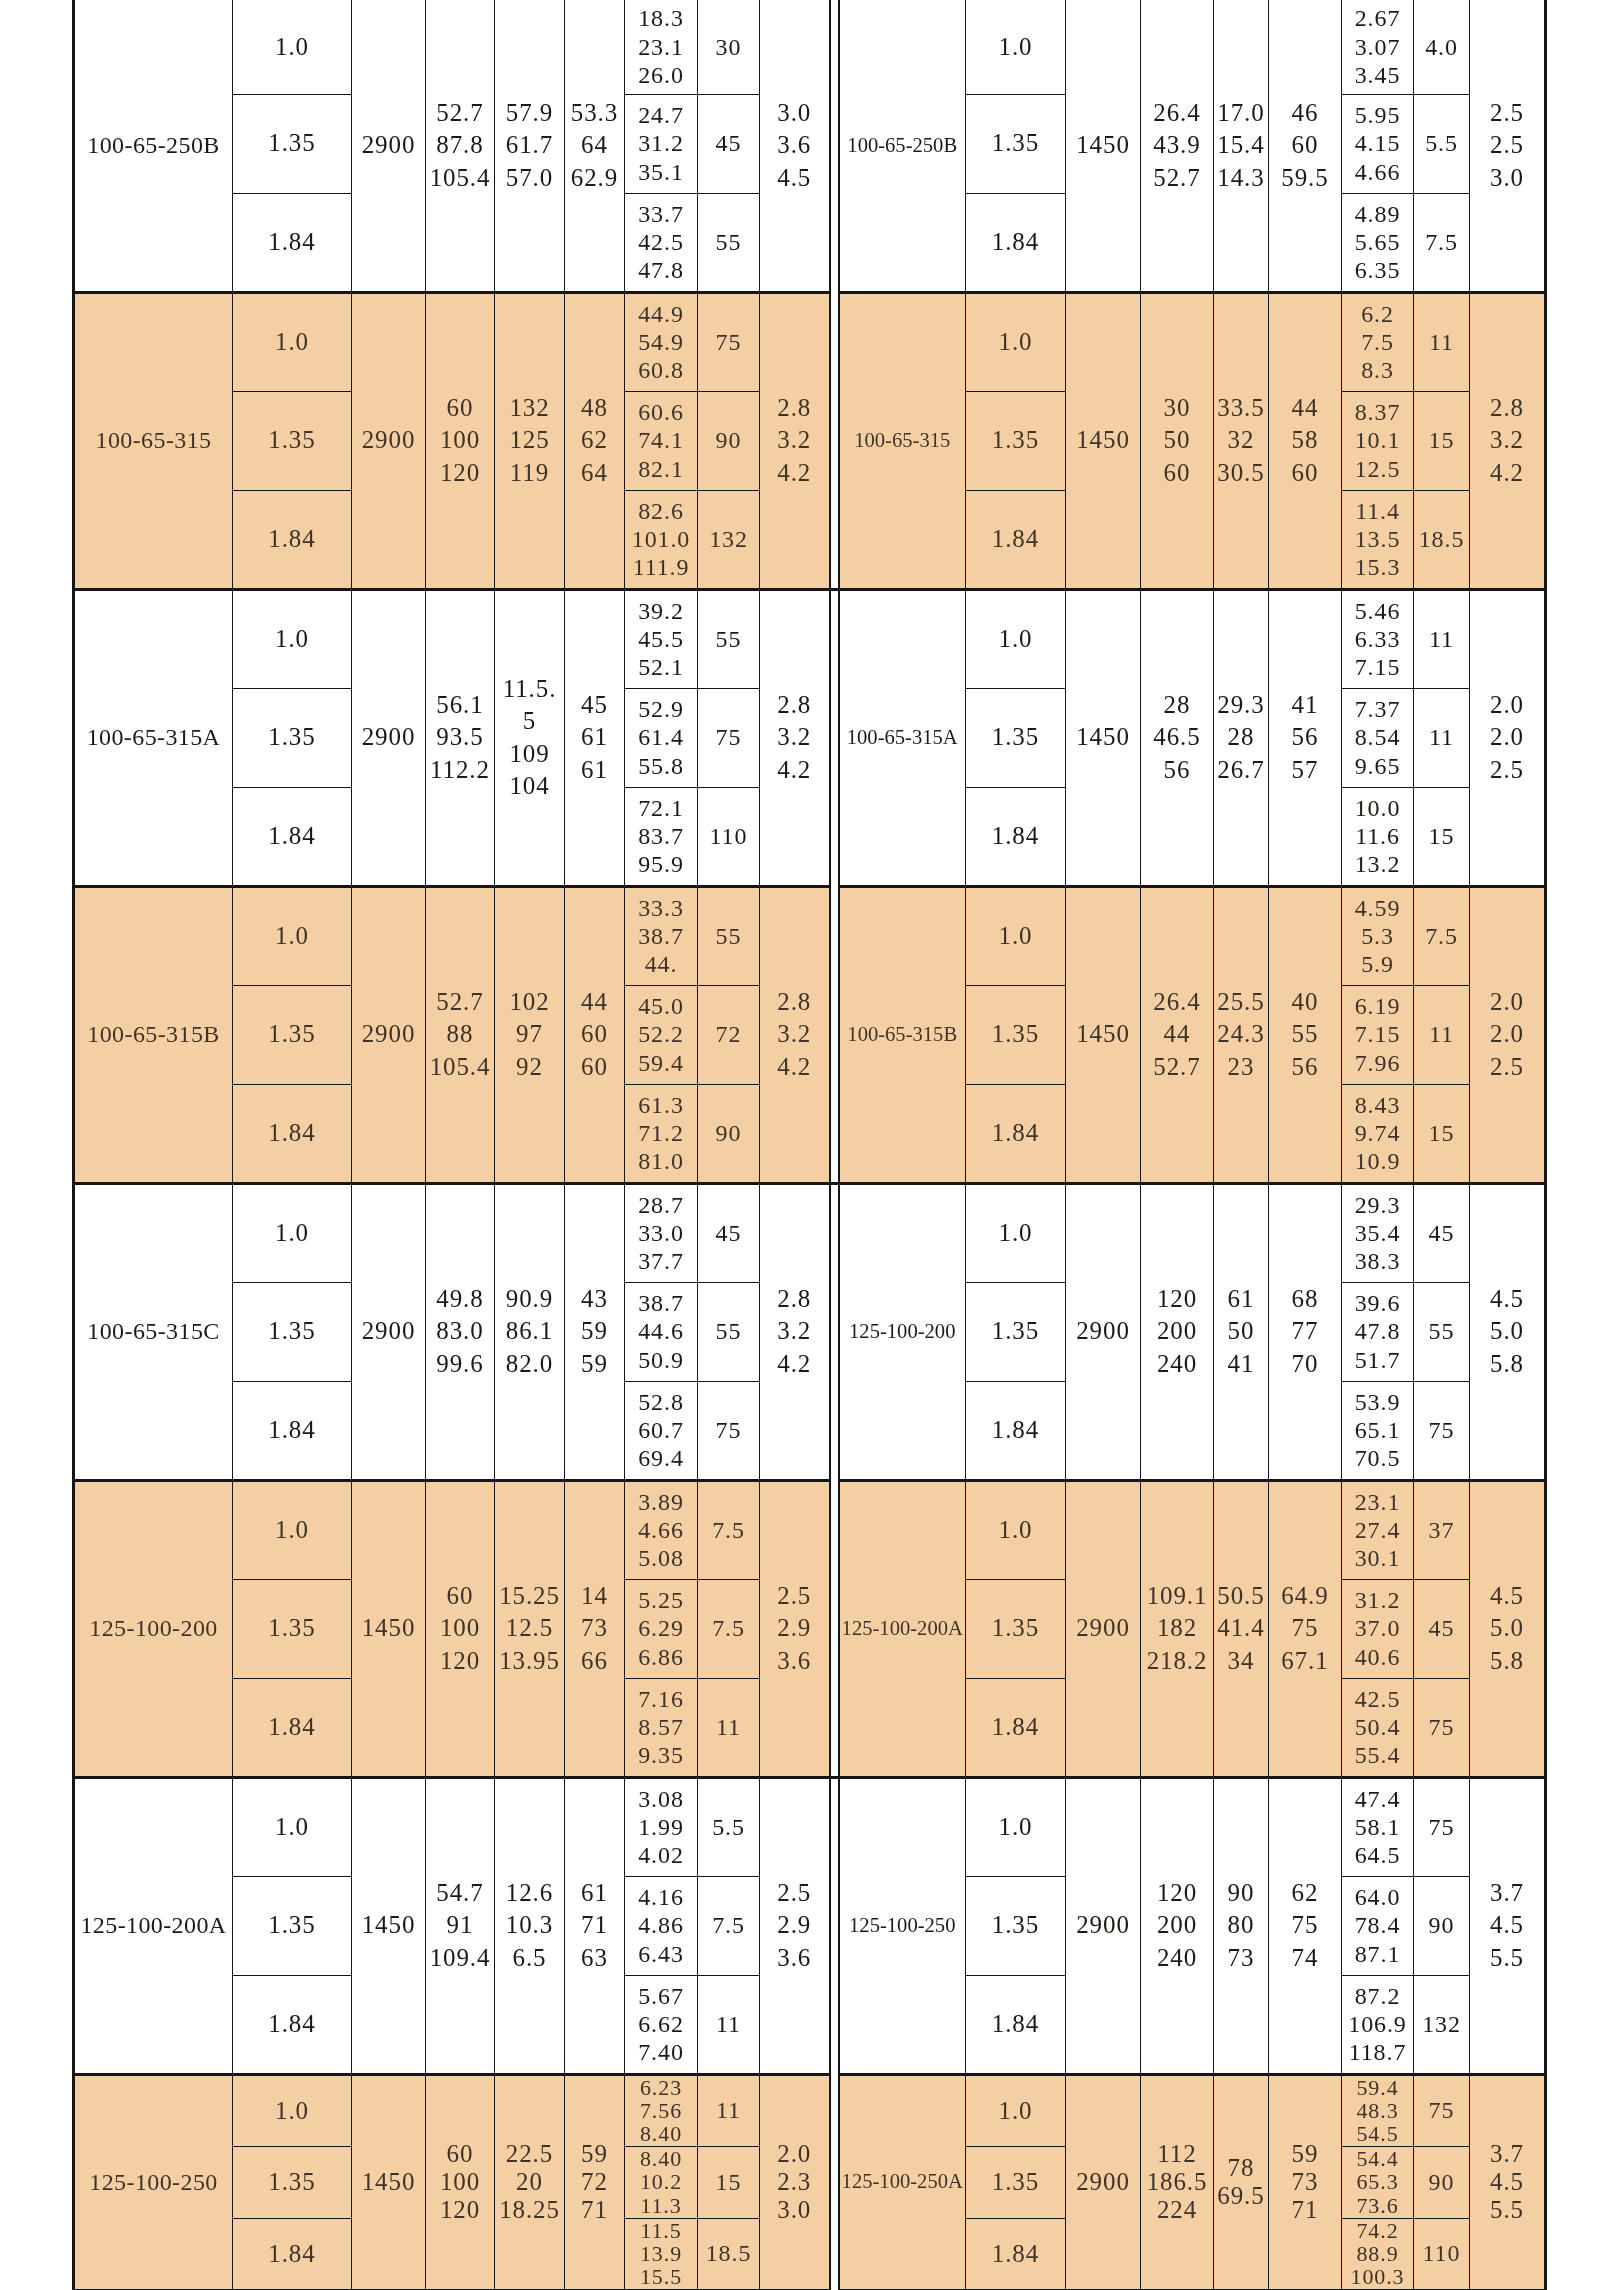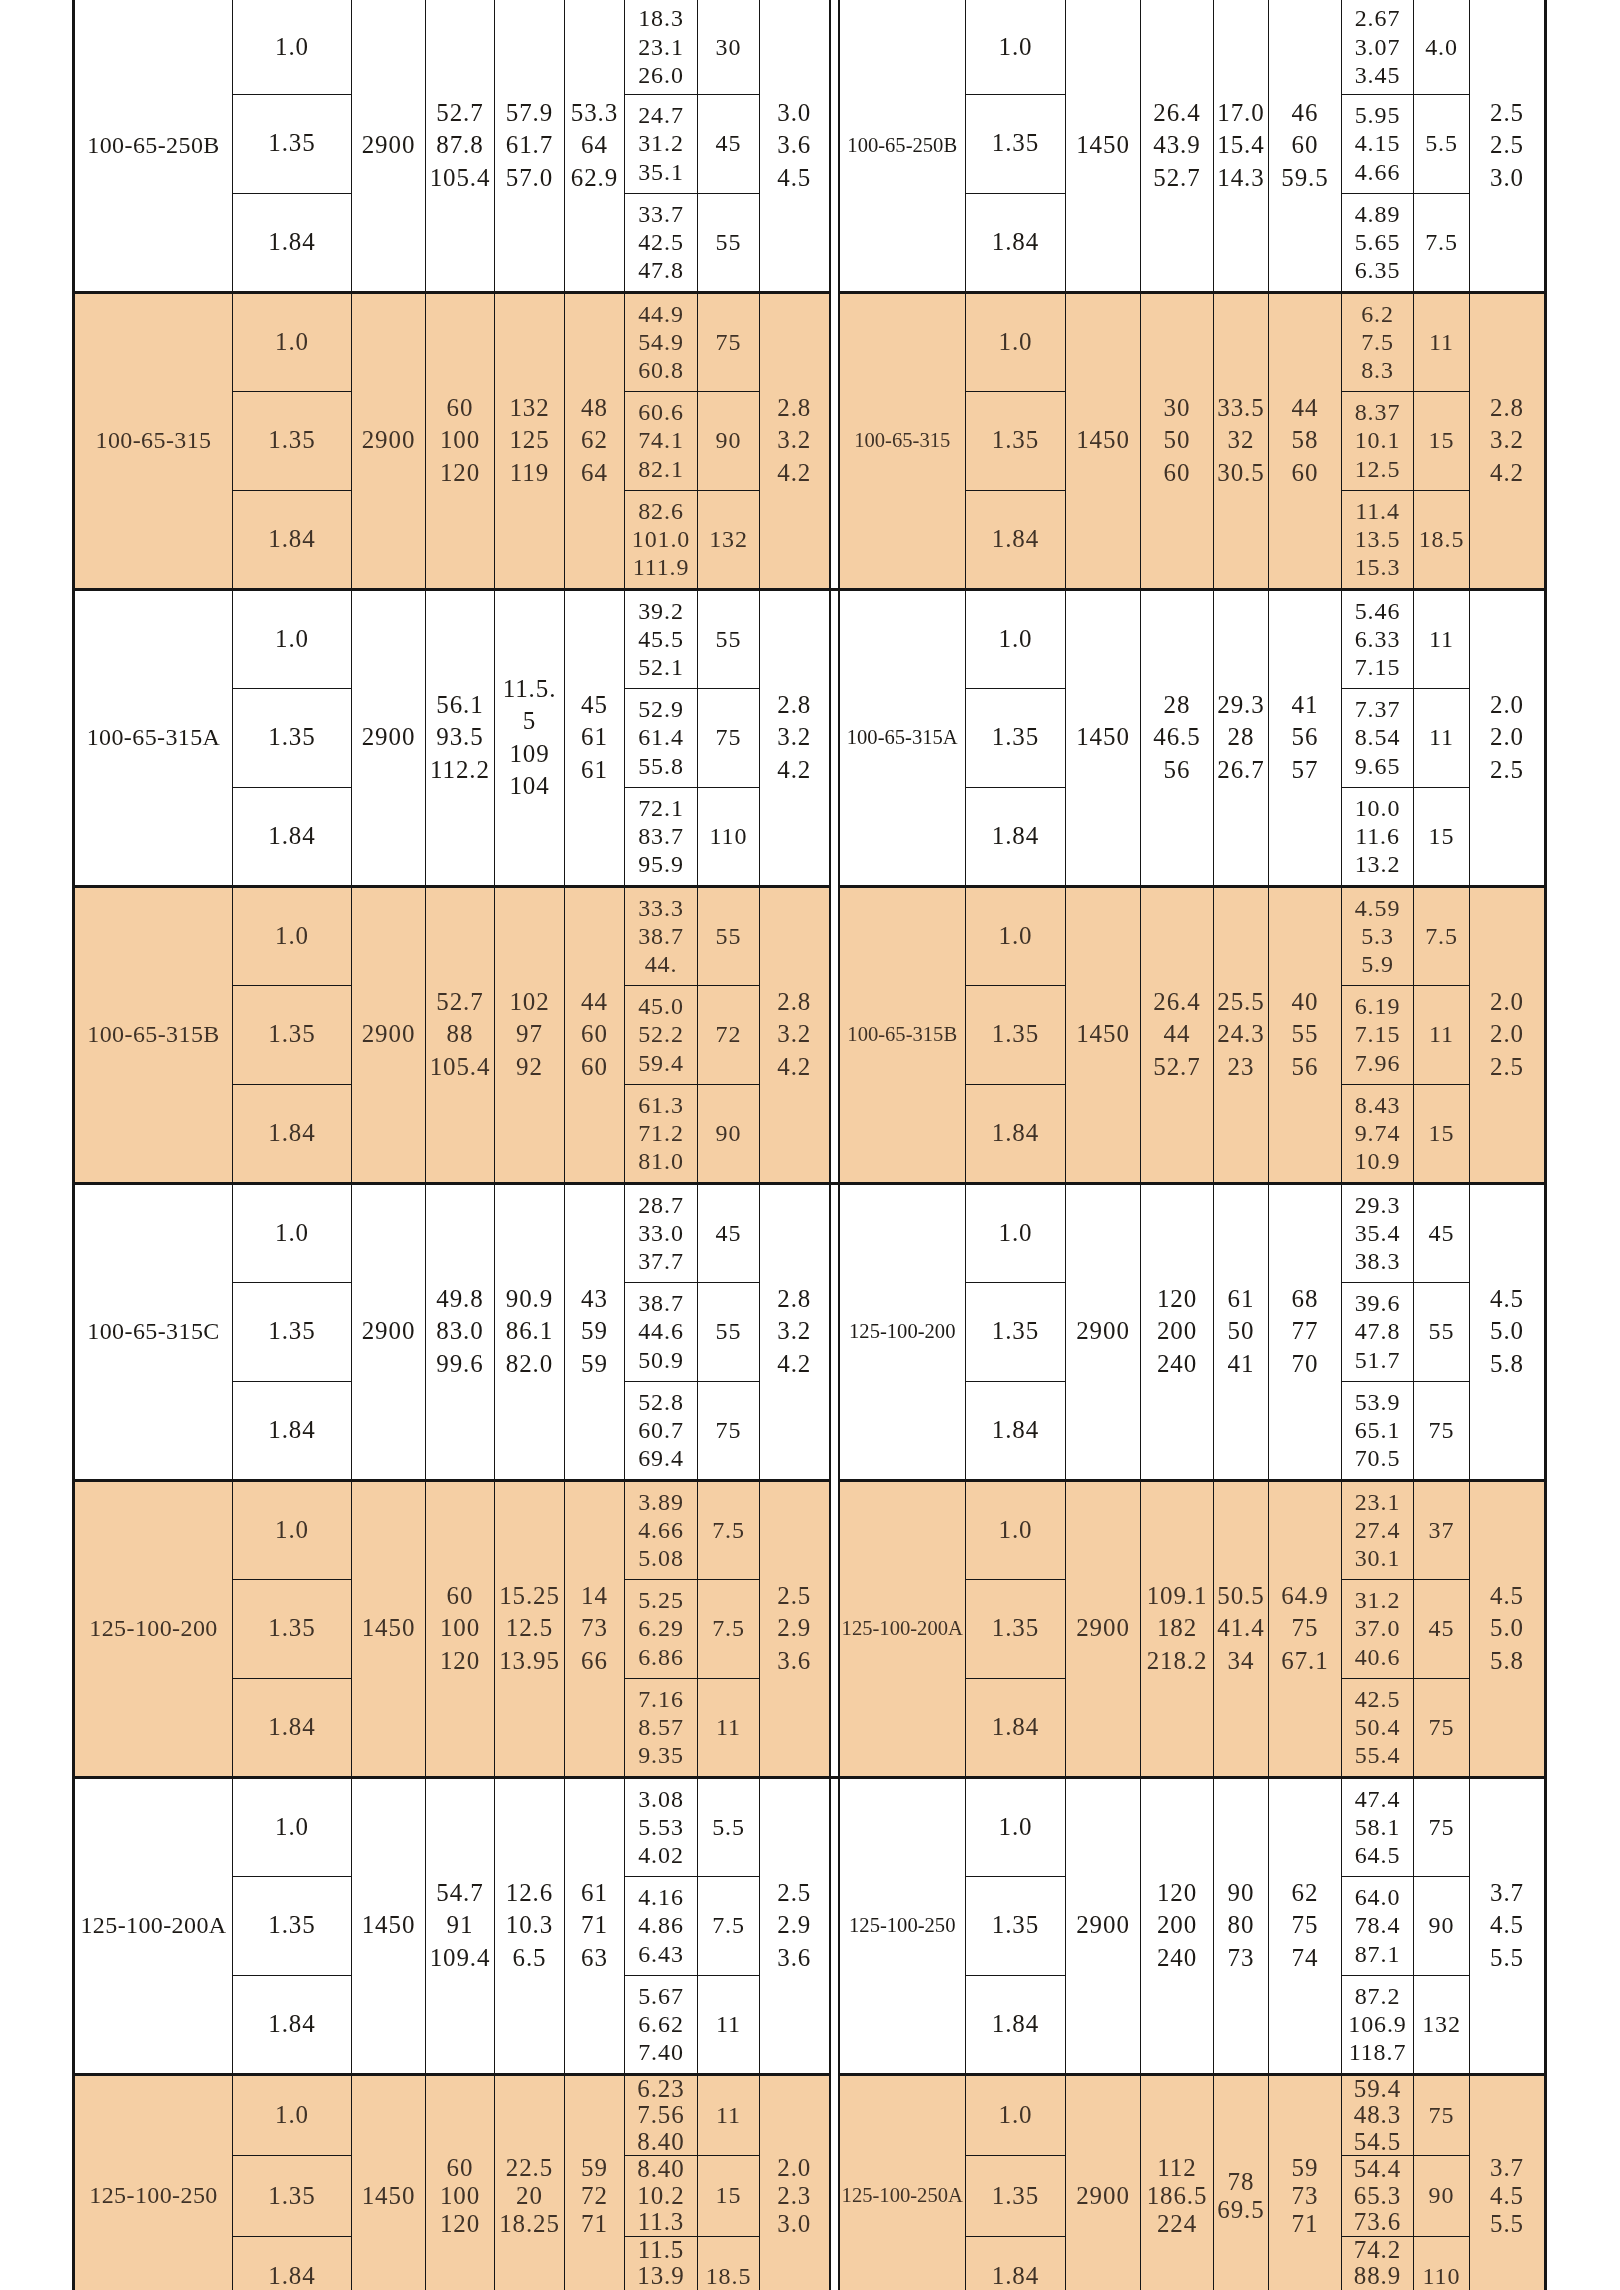--- a/index.html
+++ b/index.html
@@ -8,21 +8,21 @@
   .wrap{padding-left:72px;padding-top:0;}
   table{border-collapse:collapse;table-layout:fixed;width:1473px;}
   td{
     border:1.8px solid #161616;
     text-align:center;vertical-align:middle;
     white-space:pre-line;
     font-size:25px;line-height:1.3;letter-spacing:0.9px;
     color:#1d1a16;padding:0;overflow:hidden;
   }
   .c-power,.c-motor{font-size:24px;line-height:1.18;}
-  tr.h80 .c-power{font-size:25px;line-height:1.06;}
+  tr.h80 .c-power{font-size:22px;line-height:1.06;}
   tr.h80 td{line-height:1.12;}
   .c-model{font-size:24px;letter-spacing:0.4px;}
   .sR.c-model{font-size:20.6px;letter-spacing:0;}
   tr.orange > td{background:#f5cfa4;color:#3f3227;}
   td.c-spacer, tr.orange > td.c-spacer{
     background:#ffffff;
     border-left:2.7px solid #161616;border-right:2.7px solid #161616;
     border-top:none;border-bottom:none;
   }
   .edge-bt{border-top-width:3.6px;}
@@ -458,21 +458,21 @@
           <td class="c-flow sL edge-bt" rowspan="3">54.7
 91
 109.4</td>
           <td class="c-head sL edge-bt" rowspan="3">12.6
 10.3
 6.5</td>
           <td class="c-eff sL edge-bt" rowspan="3">61
 71
 63</td>
           <td class="c-power sL edge-bt">3.08
-5.53
+1.99
 4.02</td>
           <td class="c-motor sL edge-bt">5.5</td>
           <td class="c-npsh sL edge-bt" rowspan="3">2.5
 2.9
 3.6</td>
           <td class="c-spacer edge-bt" rowspan="3"></td>
           <td class="c-model sR edge-bt" rowspan="3">125-100-250</td>
           <td class="c-ratio sR edge-bt">1.0</td>
           <td class="c-rpm sR edge-bt" rowspan="3">2900</td>
           <td class="c-flow sR edge-bt" rowspan="3">120

